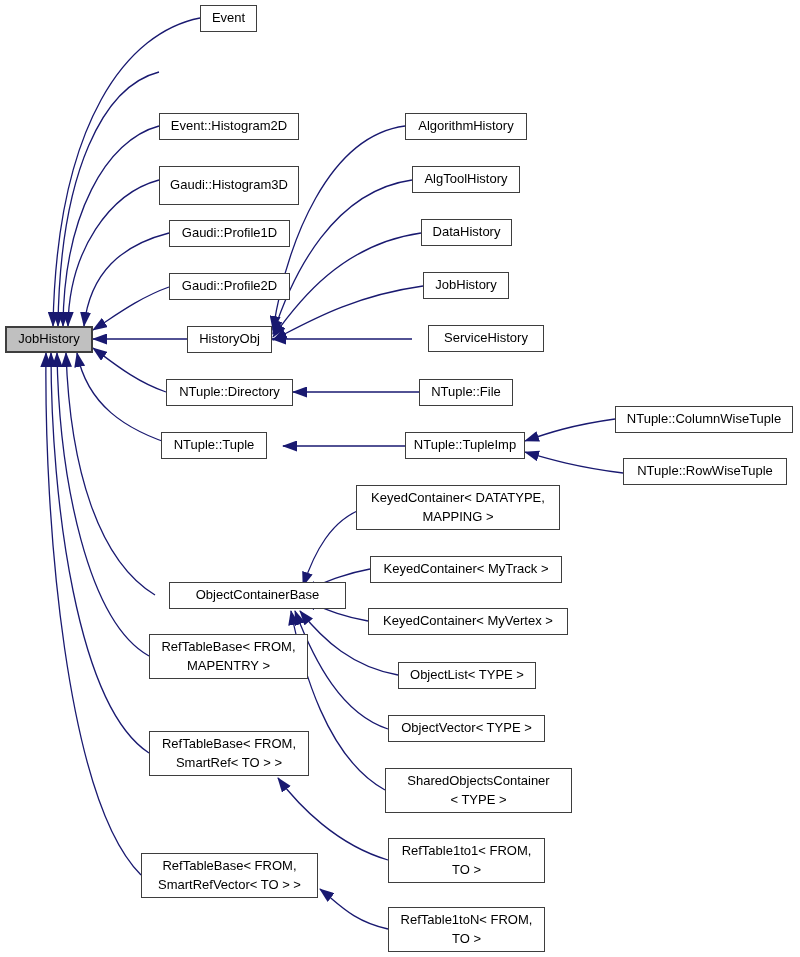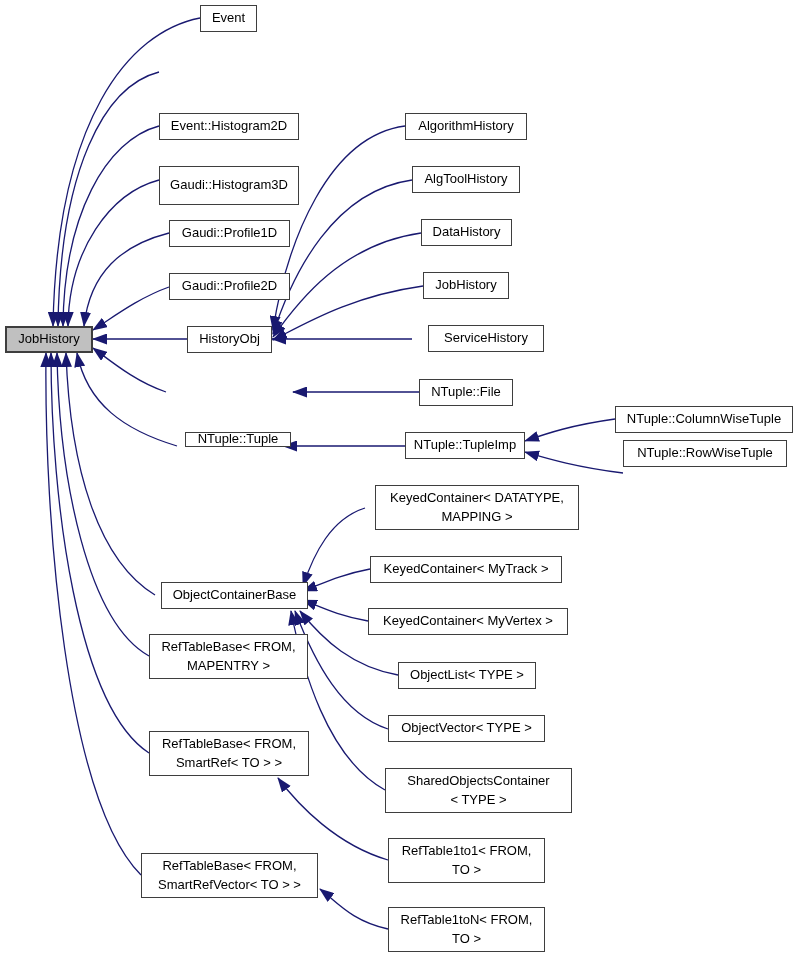--- a/index.html
+++ b/index.html
@@ -92,24 +92,27 @@
     </div>
   <div class="node" style="left:169px;top:220px;width:121px;height:27px">
       <span class="lbl">Gaudi::Profile1D</span>
     </div>
   <div class="node" style="left:169px;top:273px;width:121px;height:27px">
       <span class="lbl">Gaudi::Profile2D</span>
     </div>
   <div class="node" style="left:187px;top:326px;width:85px;height:27px">
       <span class="lbl">HistoryObj</span>
     </div>
-  <div class="node" style="left:185px;top:432px;width:106px;height:15px">
+  <div class="node" style="left:166px;top:379px;width:127px;height:27px">
+      <span class="lbl">NTuple::Directory</span>
+    </div>
+  <div class="node" style="left:161px;top:432px;width:106px;height:27px">
       <span class="lbl">NTuple::Tuple</span>
     </div>
-  <div class="node" style="left:161px;top:582px;width:147px;height:27px">
+  <div class="node" style="left:169px;top:582px;width:177px;height:27px">
       <span class="lbl">ObjectContainerBase</span>
     </div>
   <div class="node" style="left:149px;top:634px;width:159px;height:45px">
       <span class="lbl">RefTableBase&lt; FROM,
 MAPENTRY &gt;</span>
     </div>
   <div class="node" style="left:149px;top:731px;width:160px;height:45px">
       <span class="lbl">RefTableBase&lt; FROM,
 SmartRef&lt; TO &gt; &gt;</span>
     </div>
@@ -135,25 +138,25 @@
     </div>
   <div class="node" style="left:419px;top:379px;width:94px;height:27px">
       <span class="lbl">NTuple::File</span>
     </div>
   <div class="node" style="left:405px;top:432px;width:120px;height:27px">
       <span class="lbl">NTuple::TupleImp</span>
     </div>
   <div class="node" style="left:615px;top:406px;width:178px;height:27px">
       <span class="lbl">NTuple::ColumnWiseTuple</span>
     </div>
-  <div class="node" style="left:623px;top:440px;width:164px;height:27px">
+  <div class="node" style="left:623px;top:458px;width:164px;height:27px">
       <span class="lbl">NTuple::RowWiseTuple</span>
     </div>
 
-  <div class="node" style="left:375px;top:485px;width:204px;height:45px">
+  <div class="node" style="left:356px;top:485px;width:204px;height:45px">
       <span class="lbl">KeyedContainer&lt; DATATYPE,
 MAPPING &gt;</span>
     </div>
   <div class="node" style="left:370px;top:556px;width:192px;height:27px">
       <span class="lbl">KeyedContainer&lt; MyTrack &gt;</span>
     </div>
   <div class="node" style="left:368px;top:608px;width:200px;height:27px">
       <span class="lbl">KeyedContainer&lt; MyVertex &gt;</span>
     </div>
   <div class="node" style="left:398px;top:662px;width:138px;height:27px">

